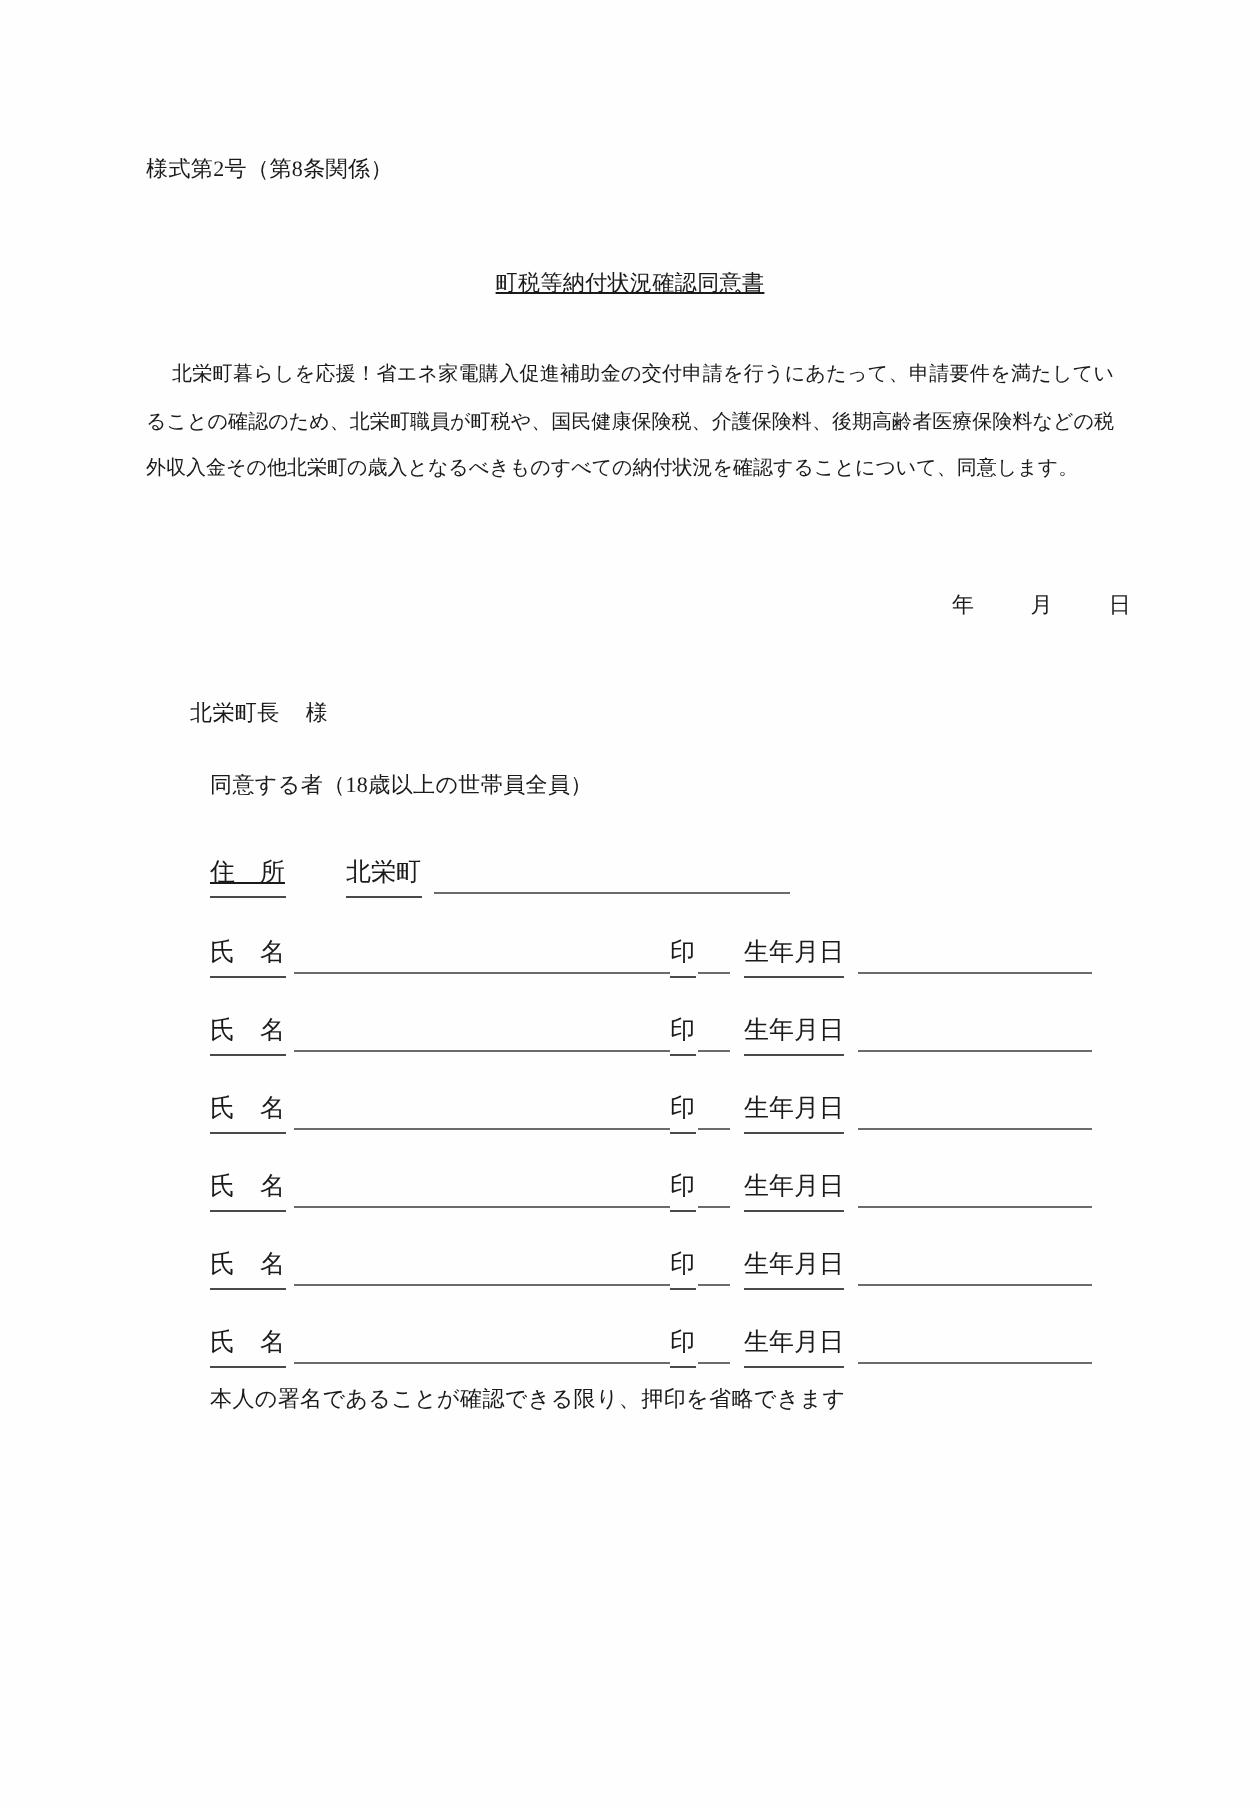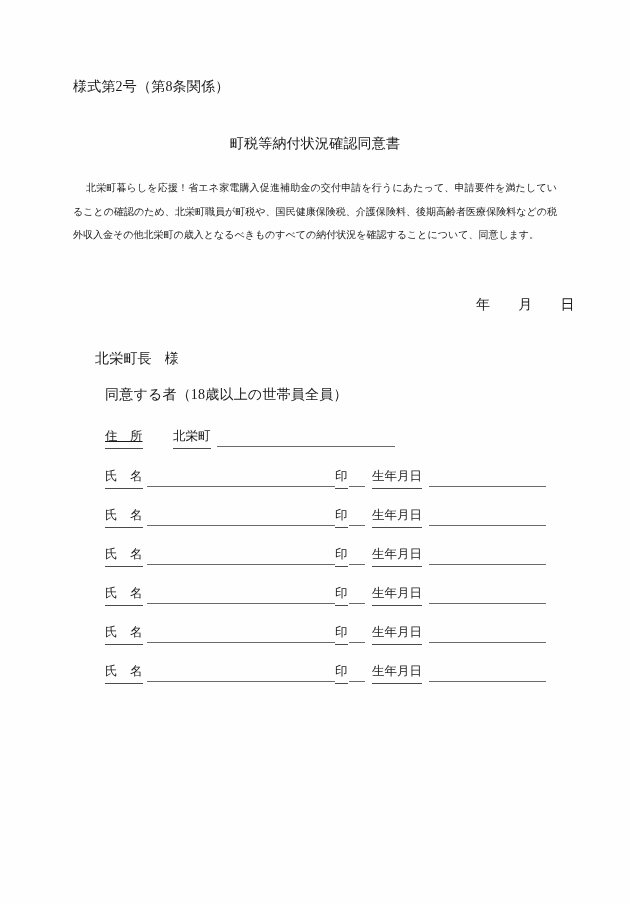--- a/index.html
+++ b/index.html
@@ -16,27 +16,27 @@
     width: 630px;
     height: 903px;
     background: #fefefe;
     overflow: hidden;
   }
 
   
   .t {
     position: absolute;
     white-space: pre;
-    font-size: 14px;
+    font-size: 11px;
     line-height: 1;
     letter-spacing: 0.2px;
   }
 
   .form-no     { left: 73px;  top: 80px; }
-  .doc-title   { left: 0;     top: 137px; width: 630px; text-align: center; }
+  .doc-title   { left: 0;     top: 137px; width: 630px; text-align: center; text-decoration: underline; }
 
   
   .body-para {
     position: absolute;
     left: 73px;
     top: 176px;
     width: 484px;
     font-size: 10px;
     line-height: 23.5px;
     text-align: justify;
@@ -154,14 +154,15 @@
 
   <div class="row name-row" style="top:663px;">
     <span class="lbl lbl-shimei">氏　名</span>
     <span class="rule" style="left:42px; top:18px; width:188px;"></span>
     <span class="lbl lbl-in">印</span>
     <span class="rule" style="left:244px; top:18px; width:16px;"></span>
     <span class="lbl lbl-dob">生年月日</span>
     <span class="rule" style="left:324px; top:18px; width:117px;"></span>
   </div>
 
+  <div class="t footer-note">本人の署名であることが確認できる限り、押印を省略できます</div>
 
 </div>
 
 </body></html>

